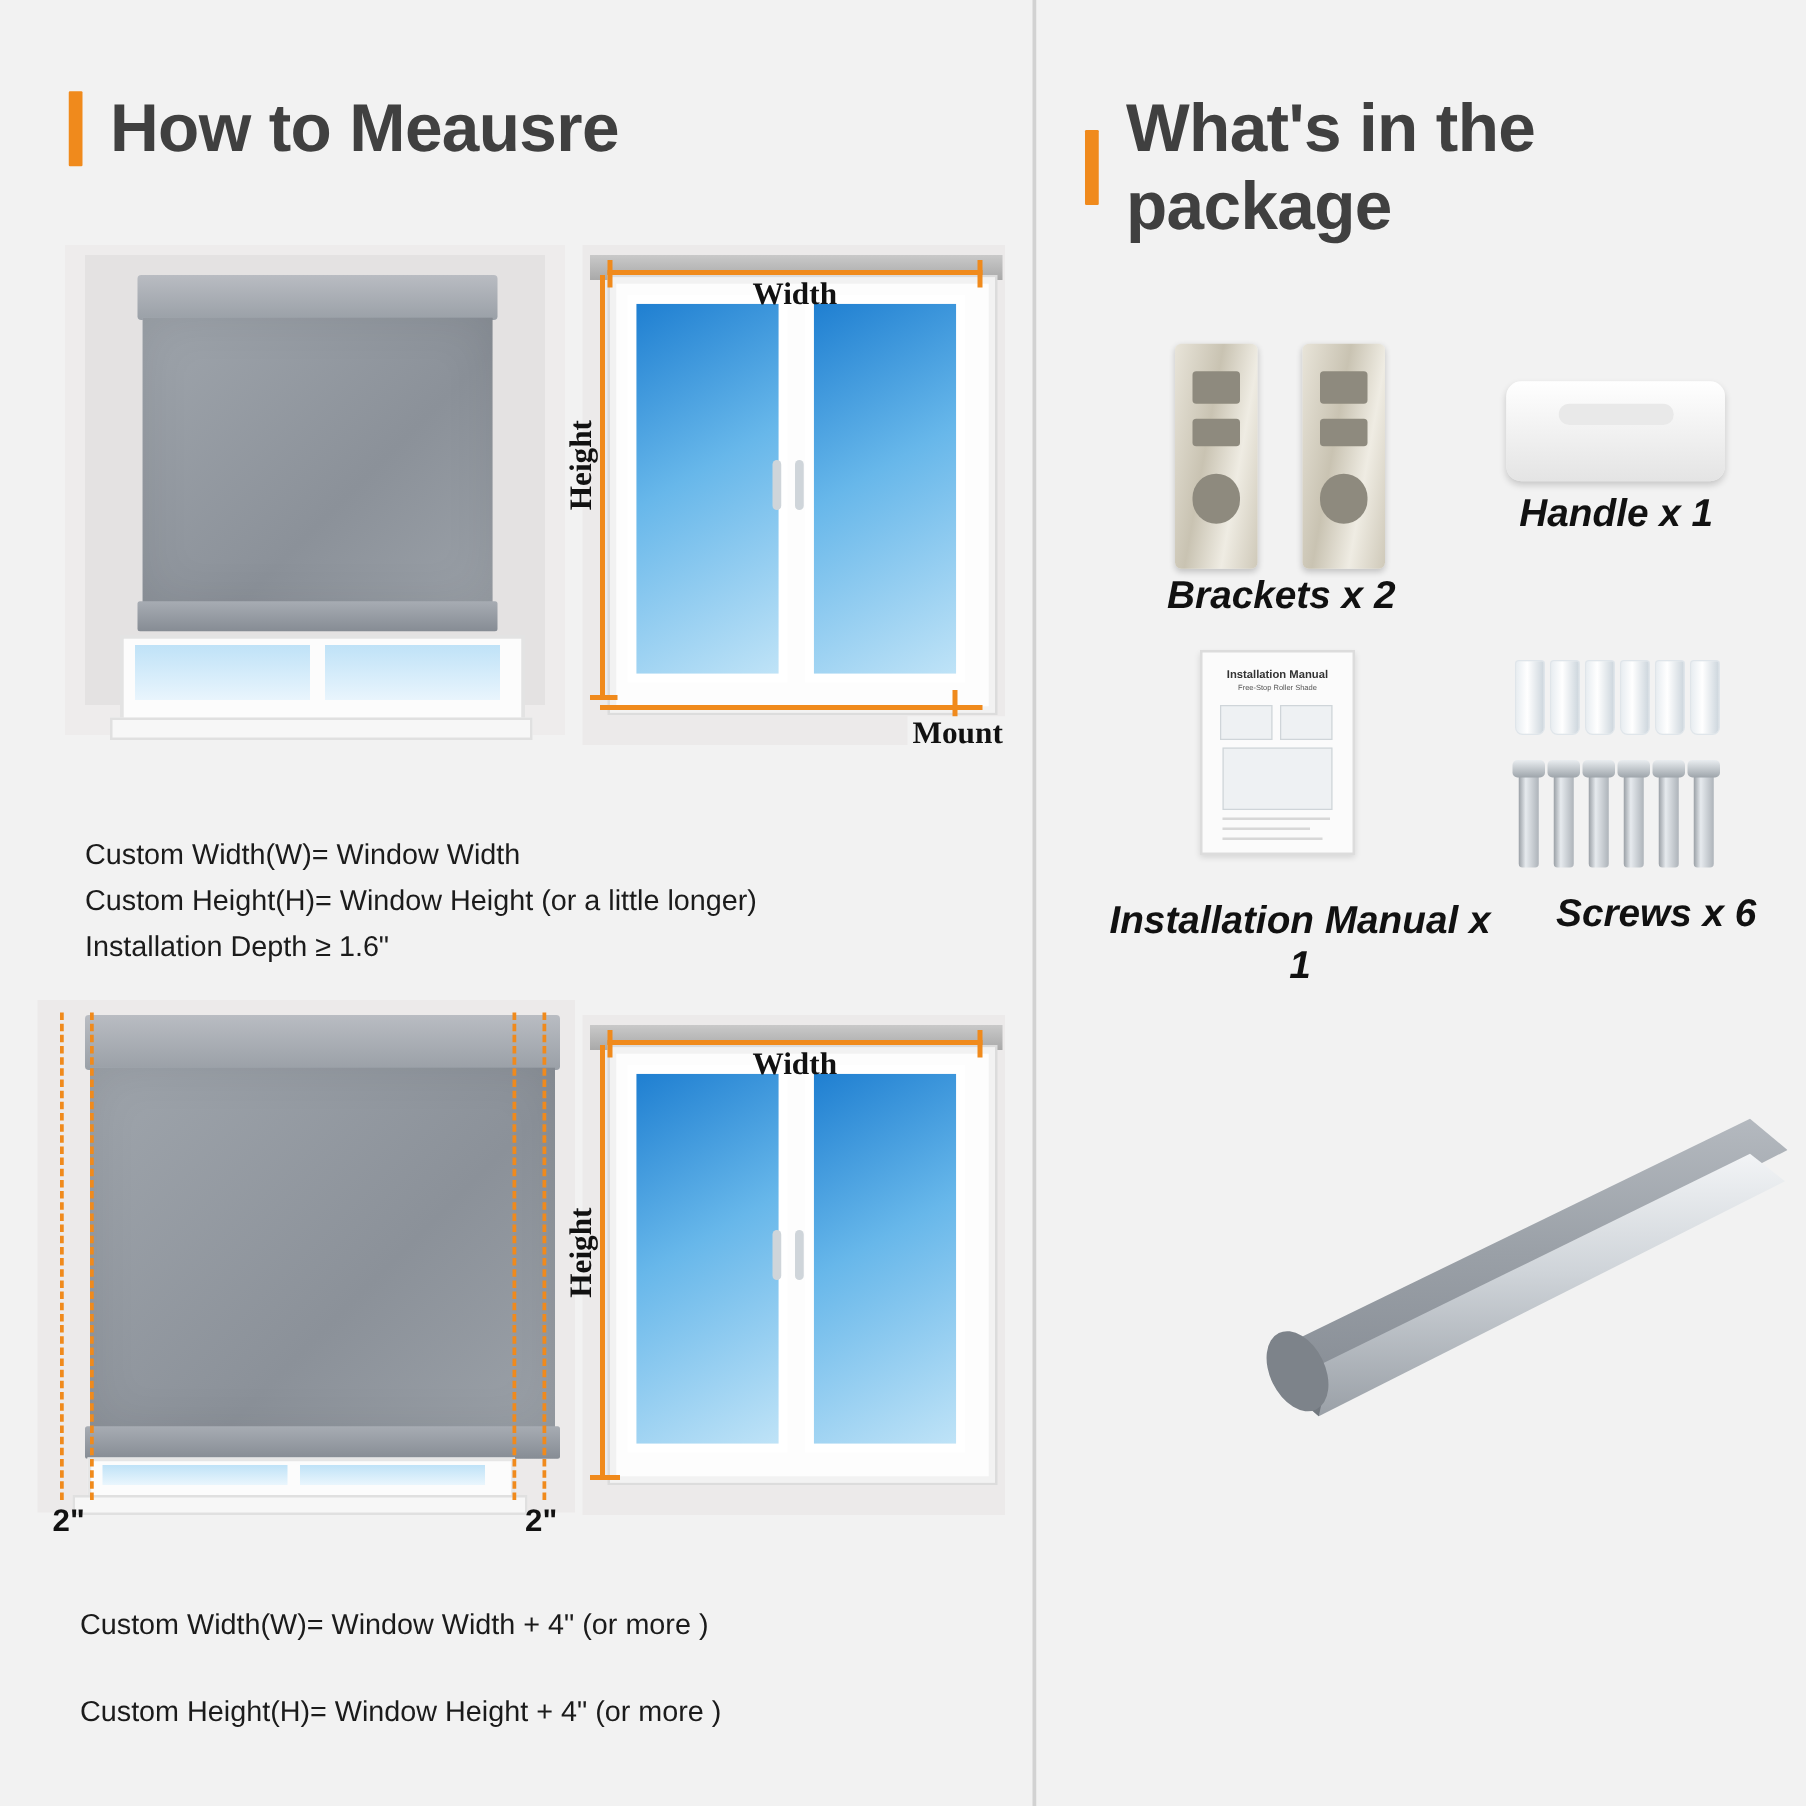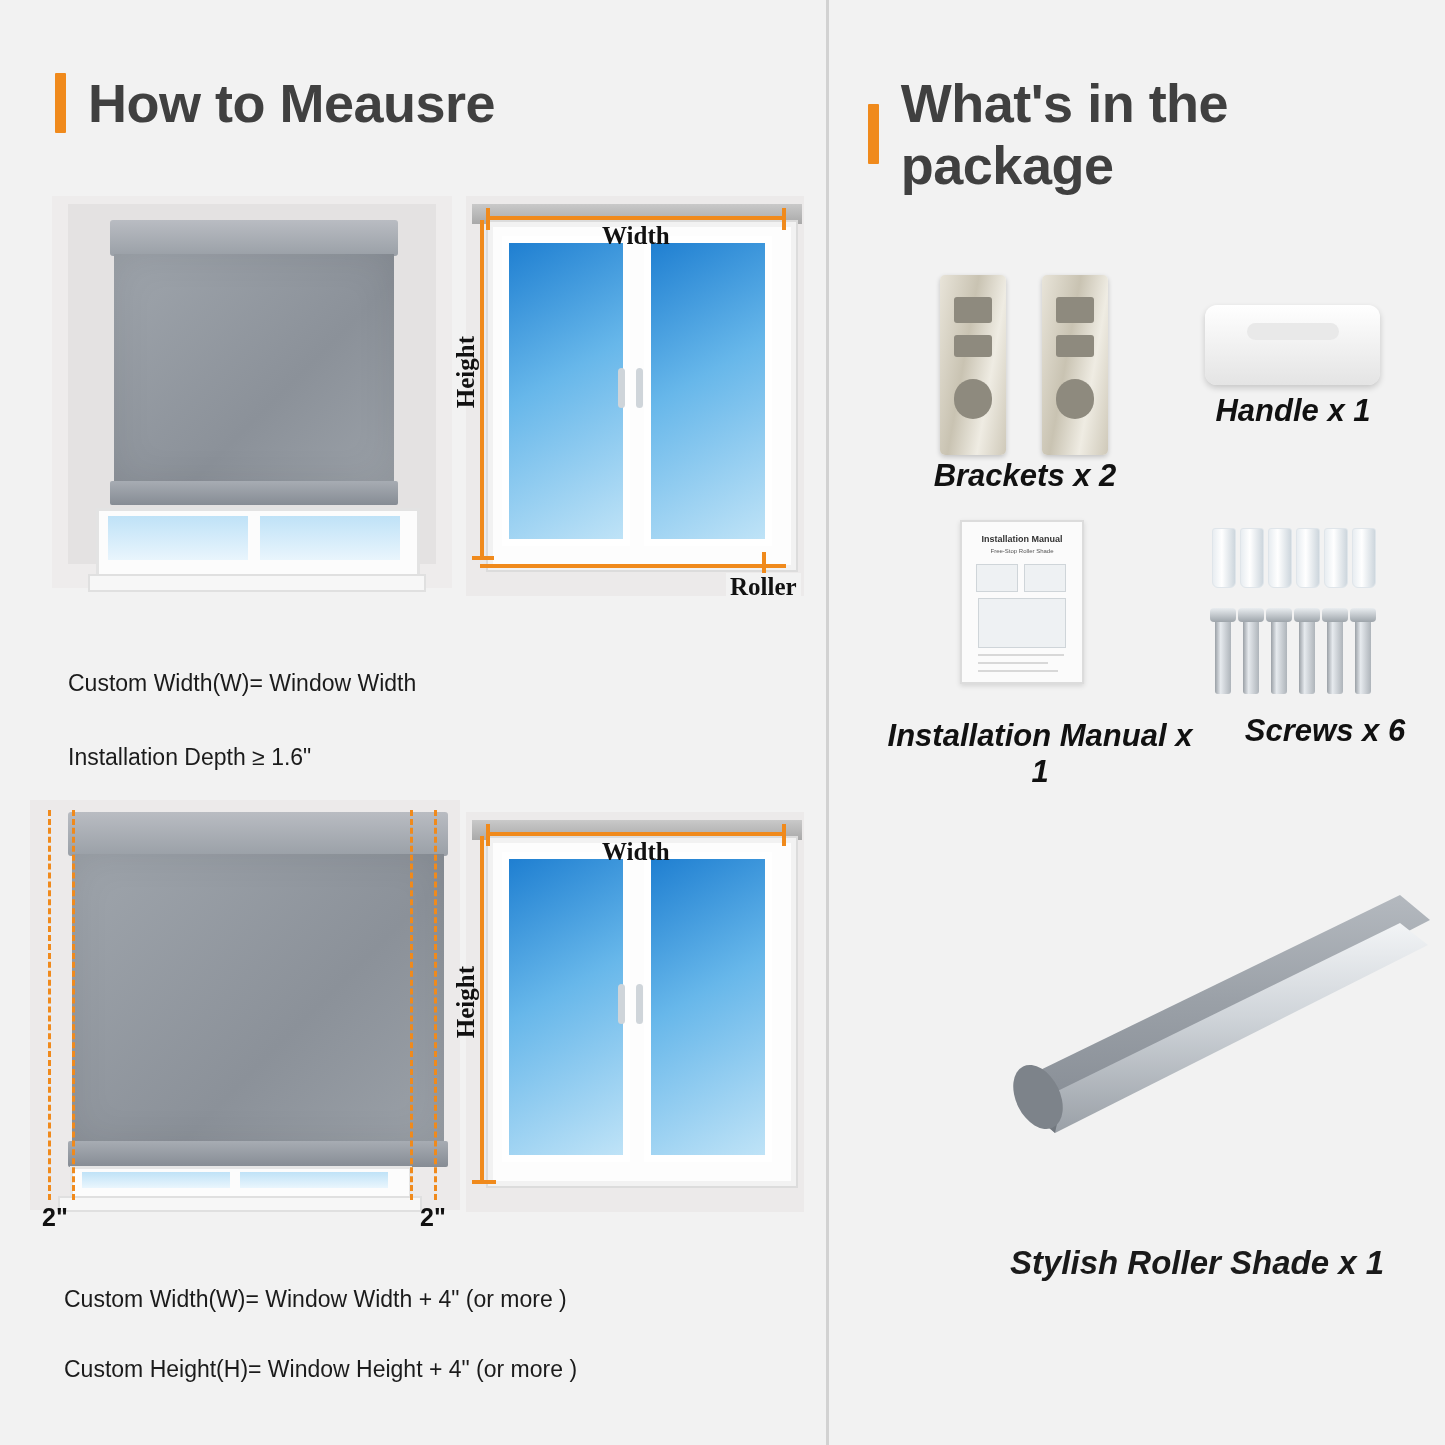--- a/index.html
+++ b/index.html
@@ -143,23 +143,24 @@
     <div class="dimline" style="left:316px;top:12px;width:4px;height:22px;"></div>
 
     <div class="dimline" style="left:14px;top:24px;width:4px;height:340px;"></div>
     <div class="dimline" style="left:6px;top:360px;width:22px;height:4px;"></div>
 
     <div class="dimline" style="left:14px;top:368px;width:306px;height:4px;"></div>
     <div class="dimline" style="left:296px;top:356px;width:4px;height:30px;"></div>
   </div>
   <div class="dimlabel" style="left:602px;top:222px;">Width</div>
   <div class="dimlabel vert" style="left:452px;top:336px;">Height</div>
-  <div class="dimlabel" style="left:726px;top:573px;background:#f2f2f2;padding:0 4px;">Roller</div>
+  <div class="dimlabel" style="left:726px;top:573px;background:#f2f2f2;padding:0 4px;">Mount</div>
 
   <div class="mount-line" style="left:68px;top:670px;">Custom Width(W)= Window Width</div>
+  <div class="mount-line" style="left:68px;top:707px;">Custom Height(H)= Window Height (or a little longer)</div>
   <div class="mount-line" style="left:68px;top:744px;">Installation Depth ≥ 1.6"</div>
 
   <div class="scene" id="outside-img">
     <div class="headrail"></div>
     <div class="fabric"></div>
     <div class="bottombar"></div>
     <div class="winframe"></div>
     <div class="glass1"></div>
     <div class="glass2"></div>
     <div class="sill"></div>
@@ -268,15 +269,14 @@
           <stop offset="0%" stop-color="#8c9299"></stop>
           <stop offset="100%" stop-color="#6e747b"></stop>
         </linearGradient>
       </defs>
       <polygon points="100,200 470,20 500,45 130,235" fill="url(#fab)"></polygon>
       <polygon points="95,232 470,48 498,70 125,258" fill="url(#metal)"></polygon>
       <polygon points="100,200 130,235 125,258 95,232" fill="url(#cap)"></polygon>
       <ellipse cx="108" cy="222" rx="22" ry="34" fill="#7d838a" transform="rotate(-26 108 222)"></ellipse>
     </svg>
   </div>
-  <div class="footer-cap" style="left:1010px;top:1244px;">Stylish Roller Shade x 1</div>
 
 </div>
 
 </body></html>

